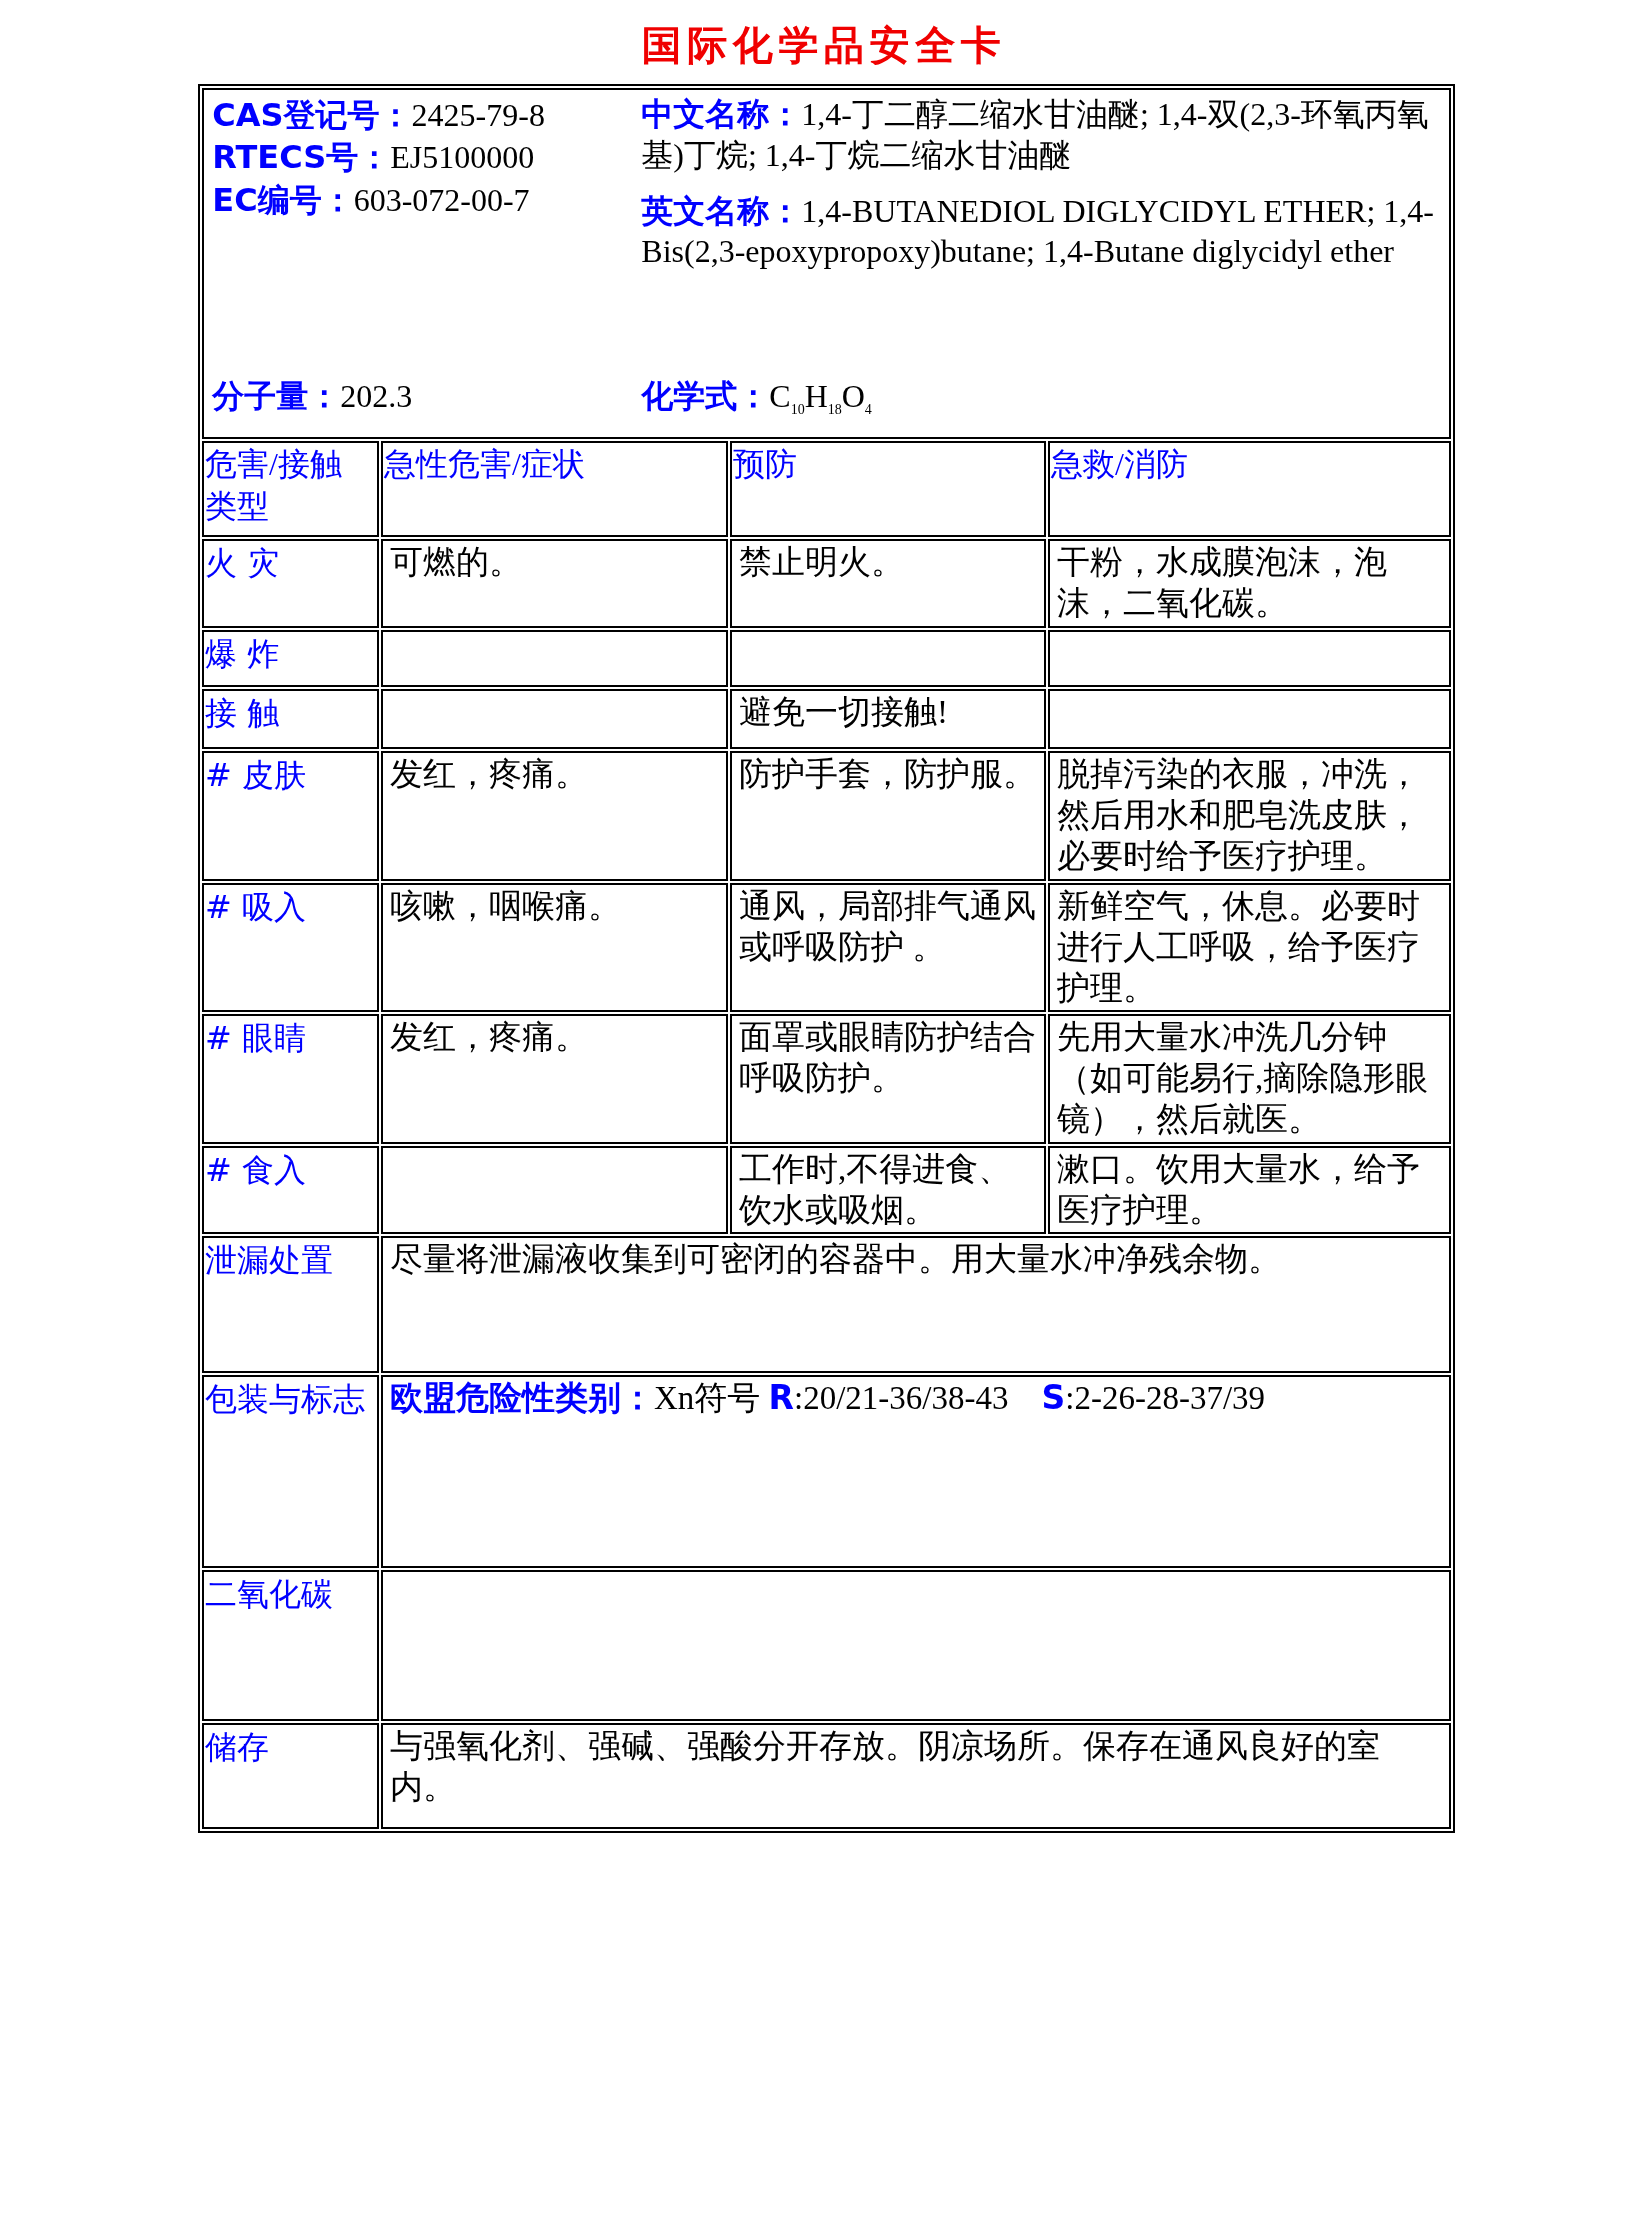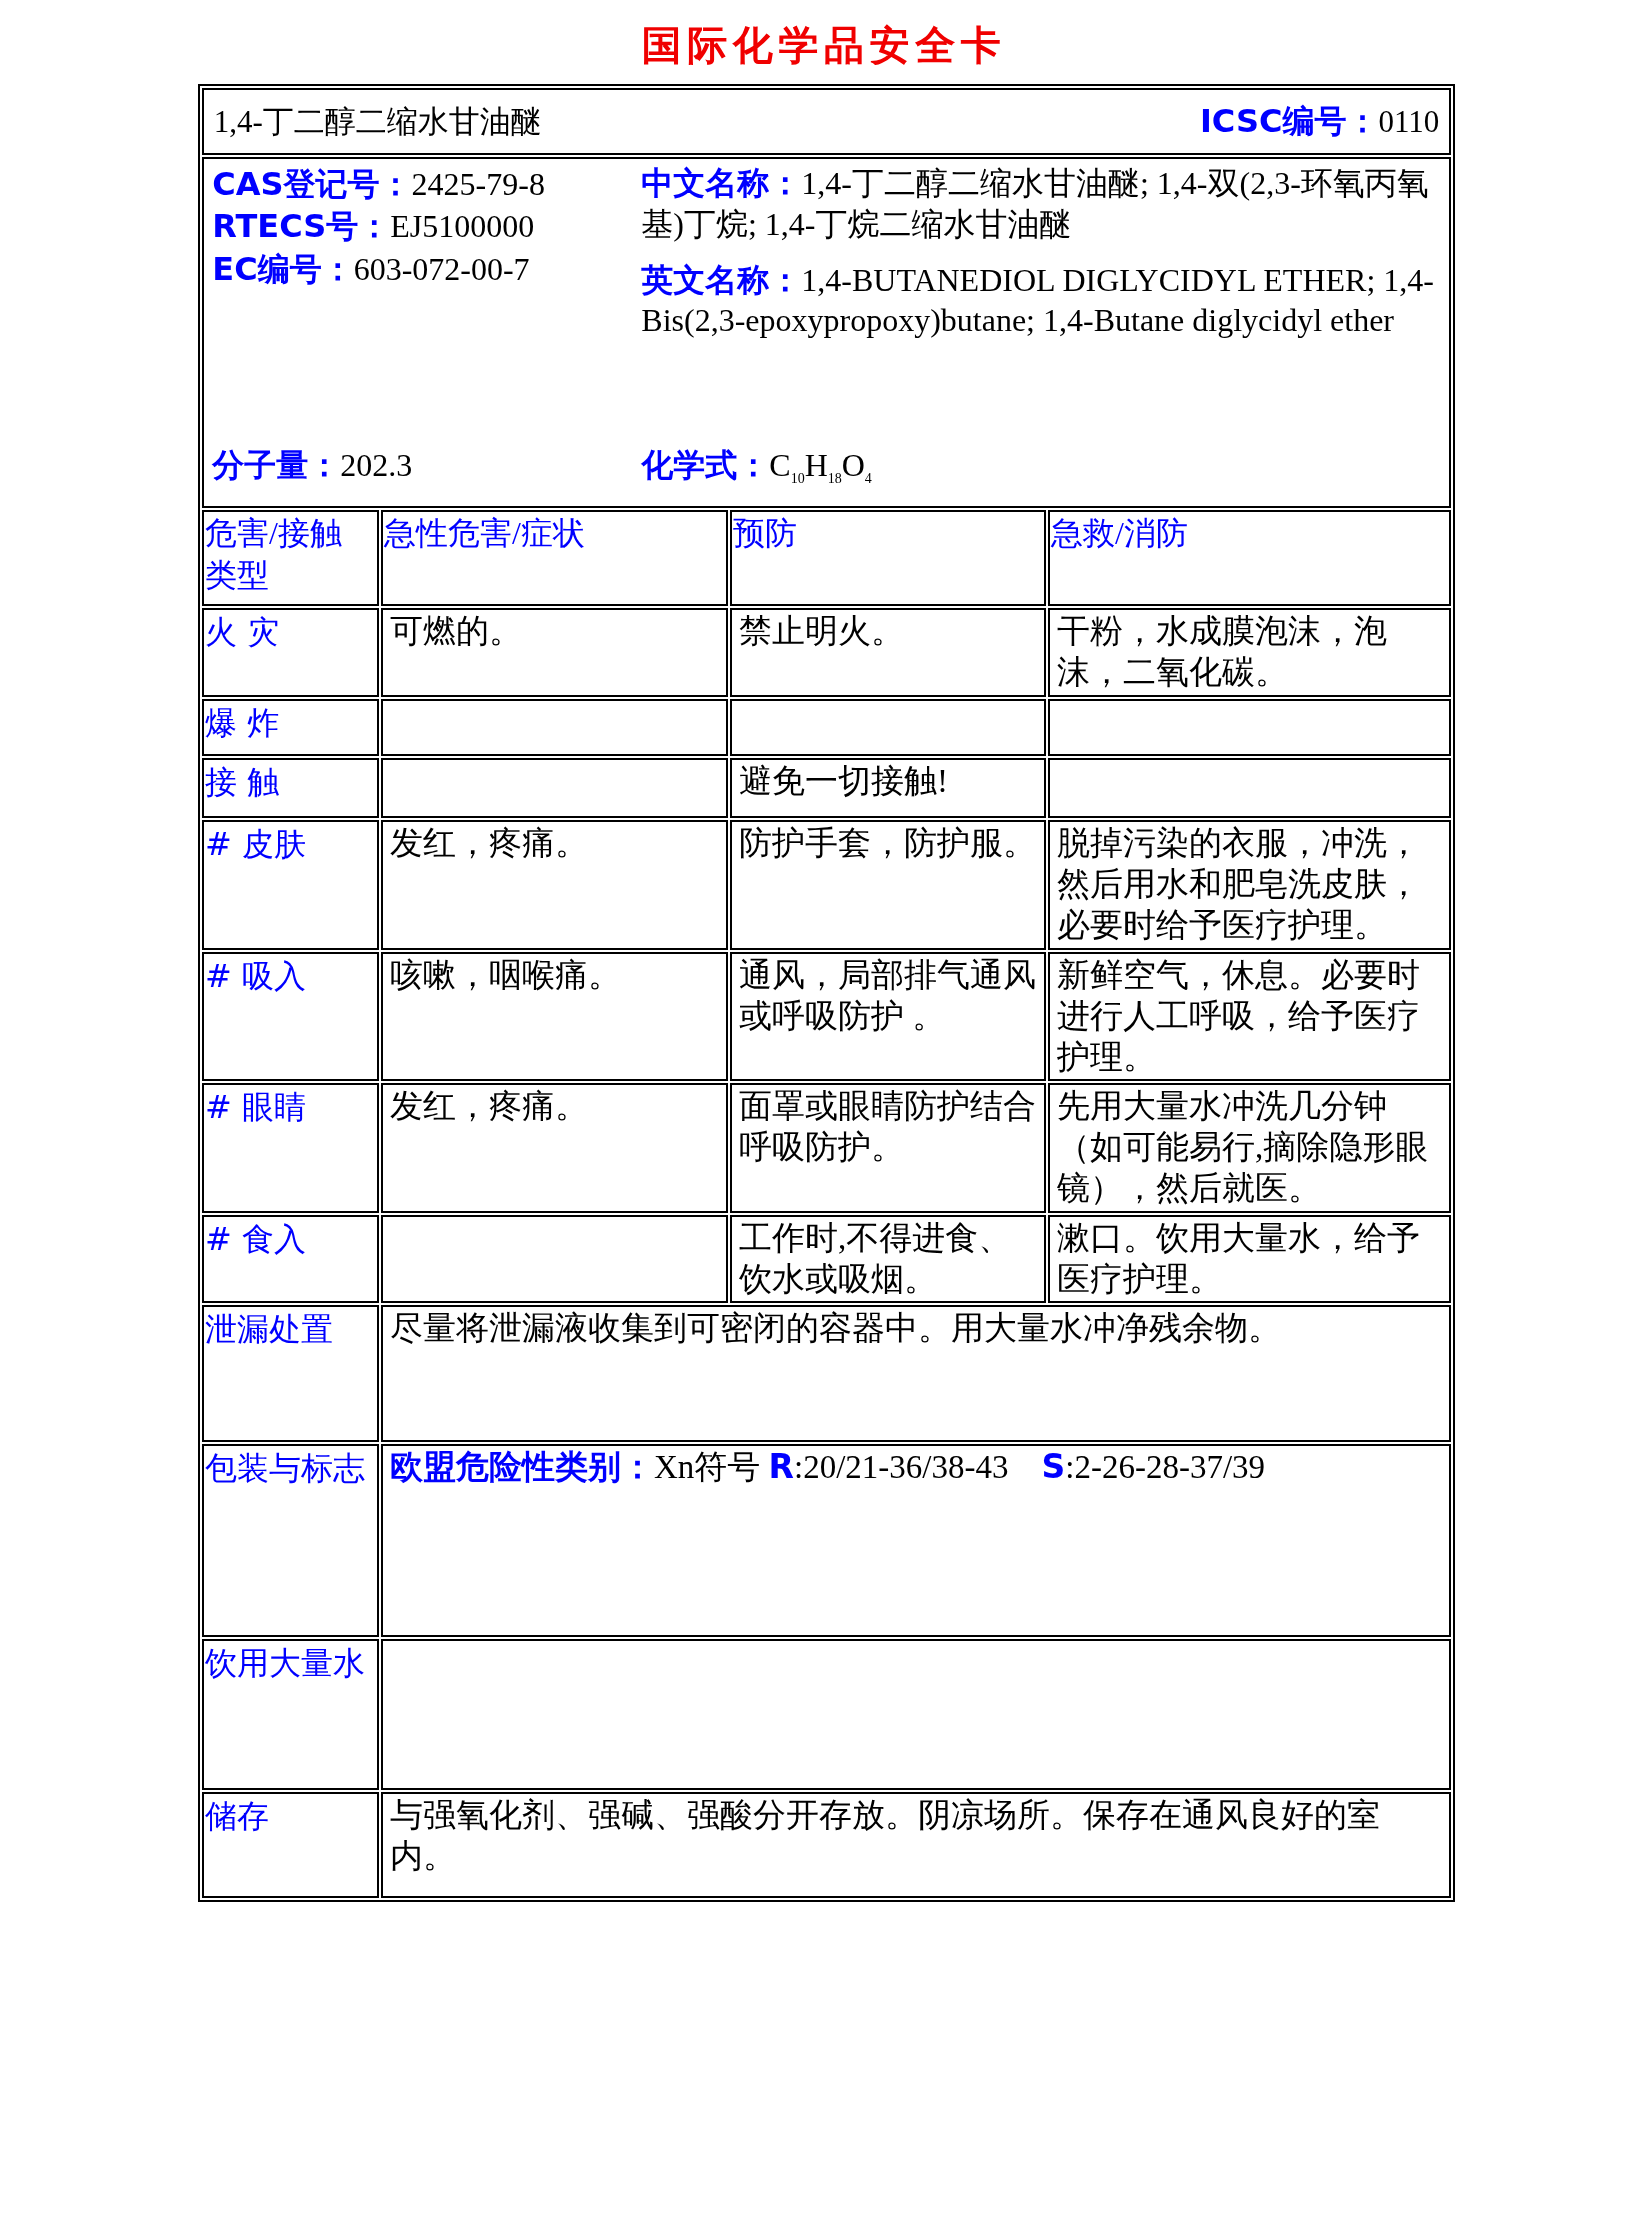--- a/index.html
+++ b/index.html
@@ -82,28 +82,20 @@
   <table class="card">
     <colgroup>
       <col style="width:177px">
       <col style="width:347px">
       <col style="width:316px">
       <col style="width:403px">
     </colgroup>
 
     <tbody>
 
-      <tr class="row-title">
-        <td colspan="4">
-          <div class="title-flex">
-            <span class="substance">1,4-丁二醇二缩水甘油醚</span>
-            <span class="icsc"><span class="lbl">ICSC编号：</span><span>0110</span></span>
-          </div>
-        </td>
-      </tr>
 
       <tr class="row-ident">
         <td colspan="4">
           <div class="ident-wrap">
             <div class="ident-left" id="ident-left">
                 <div class="ident-line"><span class="lbl">CAS登记号：</span><span>2425-79-8</span></div>
                 <div class="ident-line"><span class="lbl">RTECS号：</span><span>EJ5100000</span></div>
                 <div class="ident-line"><span class="lbl">EC编号：</span><span>603-072-00-7</span></div>
               </div>
             <div class="ident-right">
@@ -172,21 +164,21 @@
         </tr>
         <tr>
           <th class="rowlbl" style="height: 137px;">泄漏处置</th>
           <td class="content" colspan="3">尽量将泄漏液收集到可密闭的容器中。用大量水冲净残余物。</td>
         </tr>
         <tr>
           <th class="rowlbl" style="height: 193px;">包装与标志</th>
           <td class="content" colspan="3"><span class="lbl">欧盟危险性类别：</span><span>Xn符号 </span><span class="lbl">R</span><span>:20/21-36/38-43    </span><span class="lbl">S</span><span>:2-26-28-37/39</span></td>
         </tr>
         <tr>
-          <th class="rowlbl" style="height: 151px;">饮用大量水</th>
+          <th class="rowlbl" style="height: 151px;">二氧化碳</th>
           <td class="content" colspan="3"></td>
         </tr>
         <tr>
           <th class="rowlbl" style="height: 106px;">储存</th>
           <td class="content" colspan="3">与强氧化剂、强碱、强酸分开存放。阴凉场所。保存在通风良好的室内。</td>
         </tr>
       </tbody>
   </table>
 
 </div>

